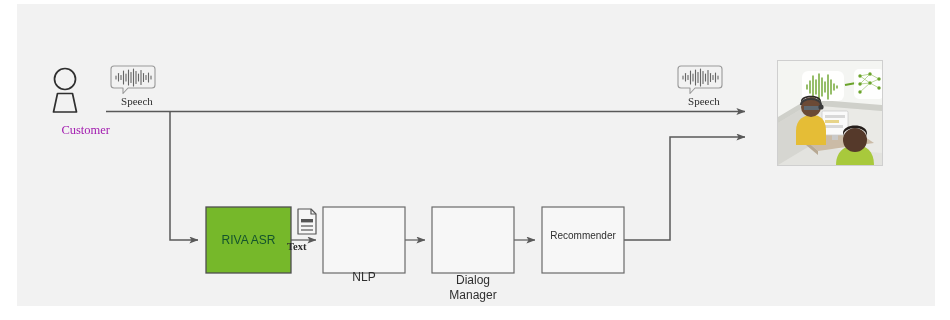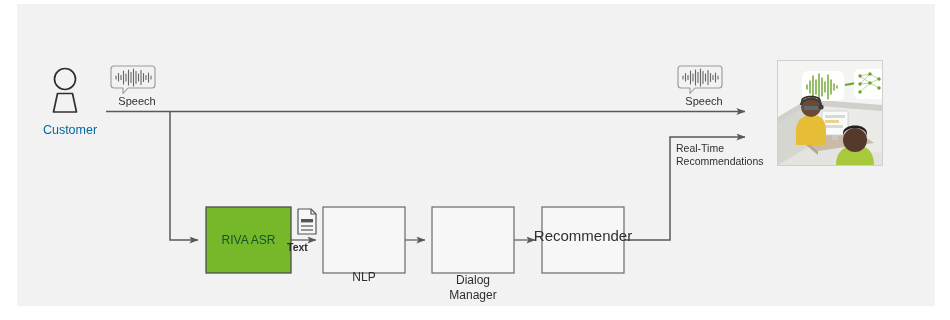--- a/index.html
+++ b/index.html
@@ -30,30 +30,30 @@
   }
   svg.diagram {
     position: absolute;
     left: 0; top: 0;
     width: 950px;
     height: 320px;
   }
   .lbl {
     position: absolute;
     color: #3a3a3a;
-    font-family: Liberation Sans, sans-serif;
+    font-family: Liberation Serif, serif;
     white-space: pre;
     line-height: 1.18;
   }
   .lbl-customer {
     left: 30px; top: 123px;
     width: 80px;
-    text-align: center;
+    text-align: right;
     font-size: 12.5px;
-    color: #0369a1;
+    color: #a21caf;
   }
   .lbl-speech-left {
     left: 104px; top: 95px;
     width: 66px;
     text-align: center;
     font-size: 11px;
     color: #2f2f2f;
   }
   .lbl-speech-right {
     left: 671px; top: 95px;
@@ -197,28 +197,26 @@
       <rect x="323" y="207" width="82" height="66" fill="#f7f7f7" stroke="#6a6a6a" stroke-width="1.2"></rect>
       <rect x="432" y="207" width="82" height="66" fill="#f7f7f7" stroke="#6a6a6a" stroke-width="1.2"></rect>
       <rect x="542" y="207" width="82" height="66" fill="#f7f7f7" stroke="#6a6a6a" stroke-width="1.2"></rect>
     </g>
   </svg>
 
   <div class="boxlbl green" style="left:206px; top:207px; width:85px; height:66px;">RIVA ASR</div>
   <div class="boxlbl" style="left:323px; top:207px; width:82px; height:66px;margin-top:37px;">NLP</div>
   <div class="boxlbl" style="left:432px; top:207px; width:82px; height:66px;margin-top:48px;">Dialog
 Manager</div>
-  <div class="boxlbl" style="left:542px; top:207px; width:82px; height:58px; font-size:15px;">Recommender</div>
+  <div class="boxlbl" style="left:542px; top:207px; width:82px; height:58px; font-size:10px;">Recommender</div>
 
   <div class="lbl lbl-customer">Customer</div>
   <div class="lbl lbl-speech-left">Speech</div>
   <div class="lbl lbl-speech-right">Speech</div>
   <div class="lbl lbl-text">Text</div>
-  <div class="lbl lbl-rtr">Real-Time
-Recommendations</div>
 
   <div class="agent-photo">
     <svg viewBox="0 0 104 104" width="104" height="104" xmlns="http://www.w3.org/2000/svg">
       <rect x="0" y="0" width="104" height="104" fill="#f4f5f2"></rect>
 
       <path d="M0,58 L30,40 L104,46 L104,104 L0,104 Z" fill="#e3e3df"></path>
       <path d="M0,62 L30,44 L30,86 L0,104 Z" fill="#d6d6d1"></path>
       <path d="M30,44 L104,50 L104,92 L30,86 Z" fill="#eaeae6"></path>
       <path d="M0,56 L30,38 L104,44 L104,50 L30,44 L0,62 Z" fill="#cfd0ca"></path>
 

